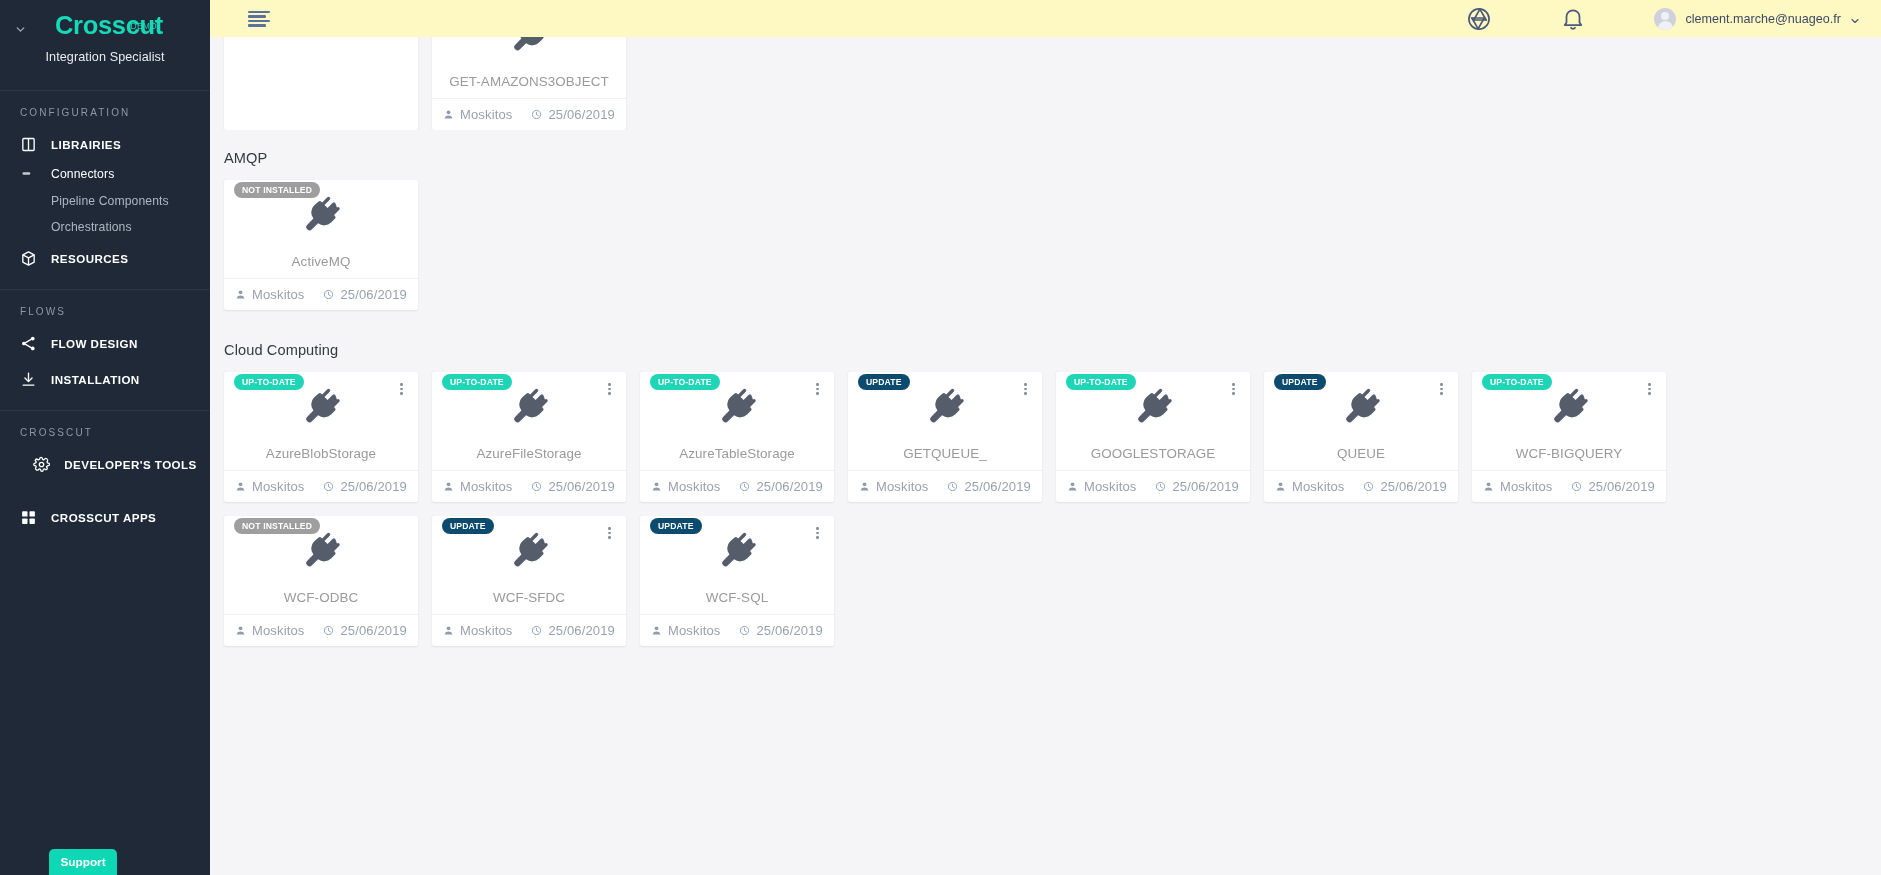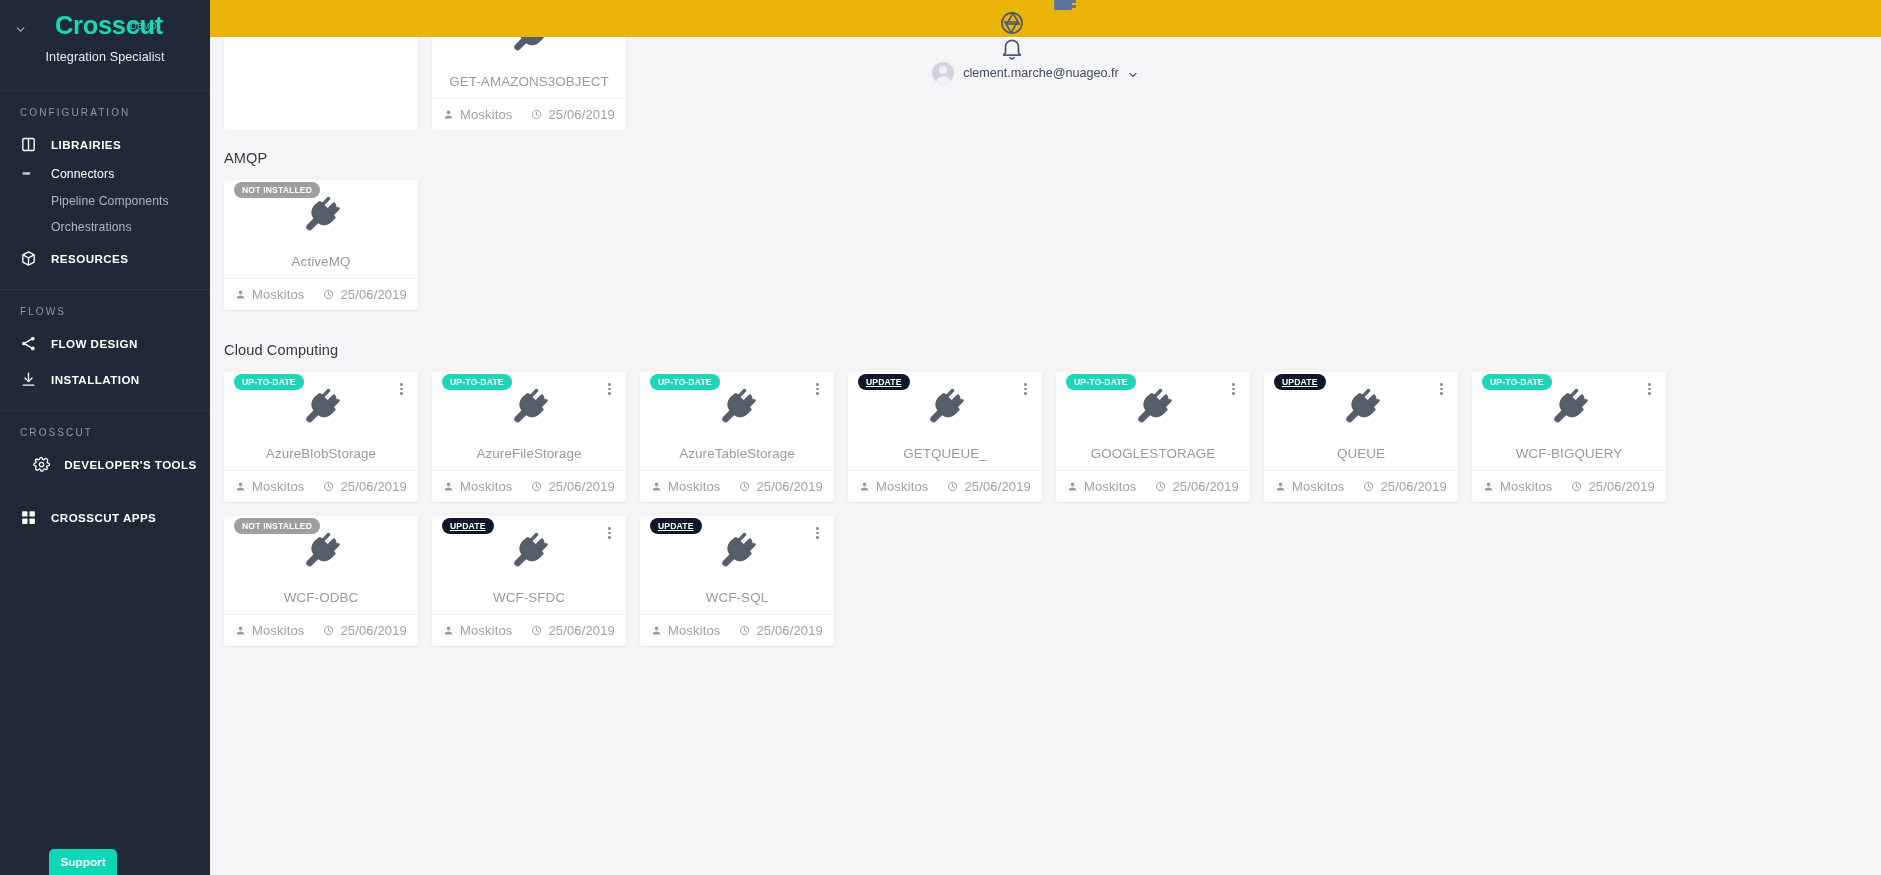--- a/index.html
+++ b/index.html
@@ -83,24 +83,23 @@
     border-radius: 5px 5px 0 0;
     display: flex; align-items: center; justify-content: center;
     cursor: pointer;
   }
 
   
   #right { flex: 1; height: 875px; position: relative; background: #f5f5f7; }
 
   
   #topbar {
-    height: 37px; background: #eab308;
+    height: 37px; background: #fef9c3;
     display: flex; align-items: center;
     position: relative;
-    flex-direction: column;
   }
   #hamburger {
     margin-left: 38px; width: 22px; height: 16px;
     display: flex; flex-direction: column; justify-content: space-between;
     cursor: pointer;
   }
   #hamburger i { display: block; height: 2.5px; background: #5b729a; border-radius: 1px; }
   #hamburger i:nth-child(1) { width: 22px; }
   #hamburger i:nth-child(2) { width: 18px; }
   #hamburger i:nth-child(3) { width: 22px; }
@@ -159,21 +158,21 @@
   .badge {
     position: absolute; left: 10px; top: 2px;
     height: 16px; border-radius: 9px;
     padding: 0 8px;
     font-size: 8.6px; font-weight: bold;
     color: #fff; letter-spacing: .15px;
     display: flex; align-items: center;
     white-space: nowrap;
   }
   .badge.uptodate { background: #1ed6b5; }
-  .badge.update { background: #0f172a; text-decoration: underline; }
+  .badge.update { background: #0c4a6e; }
   .badge.notinstalled { background: #9e9e9e; }
   .kebab {
     position: absolute; right: 11px; top: 9px;
     width: 11px; height: 16px;
     display: flex; flex-direction: column;
     align-items: center; justify-content: center;
     gap: 2.2px; cursor: pointer;
   }
   .kebab i {
     width: 2.6px; height: 2.6px; border-radius: 50%;

